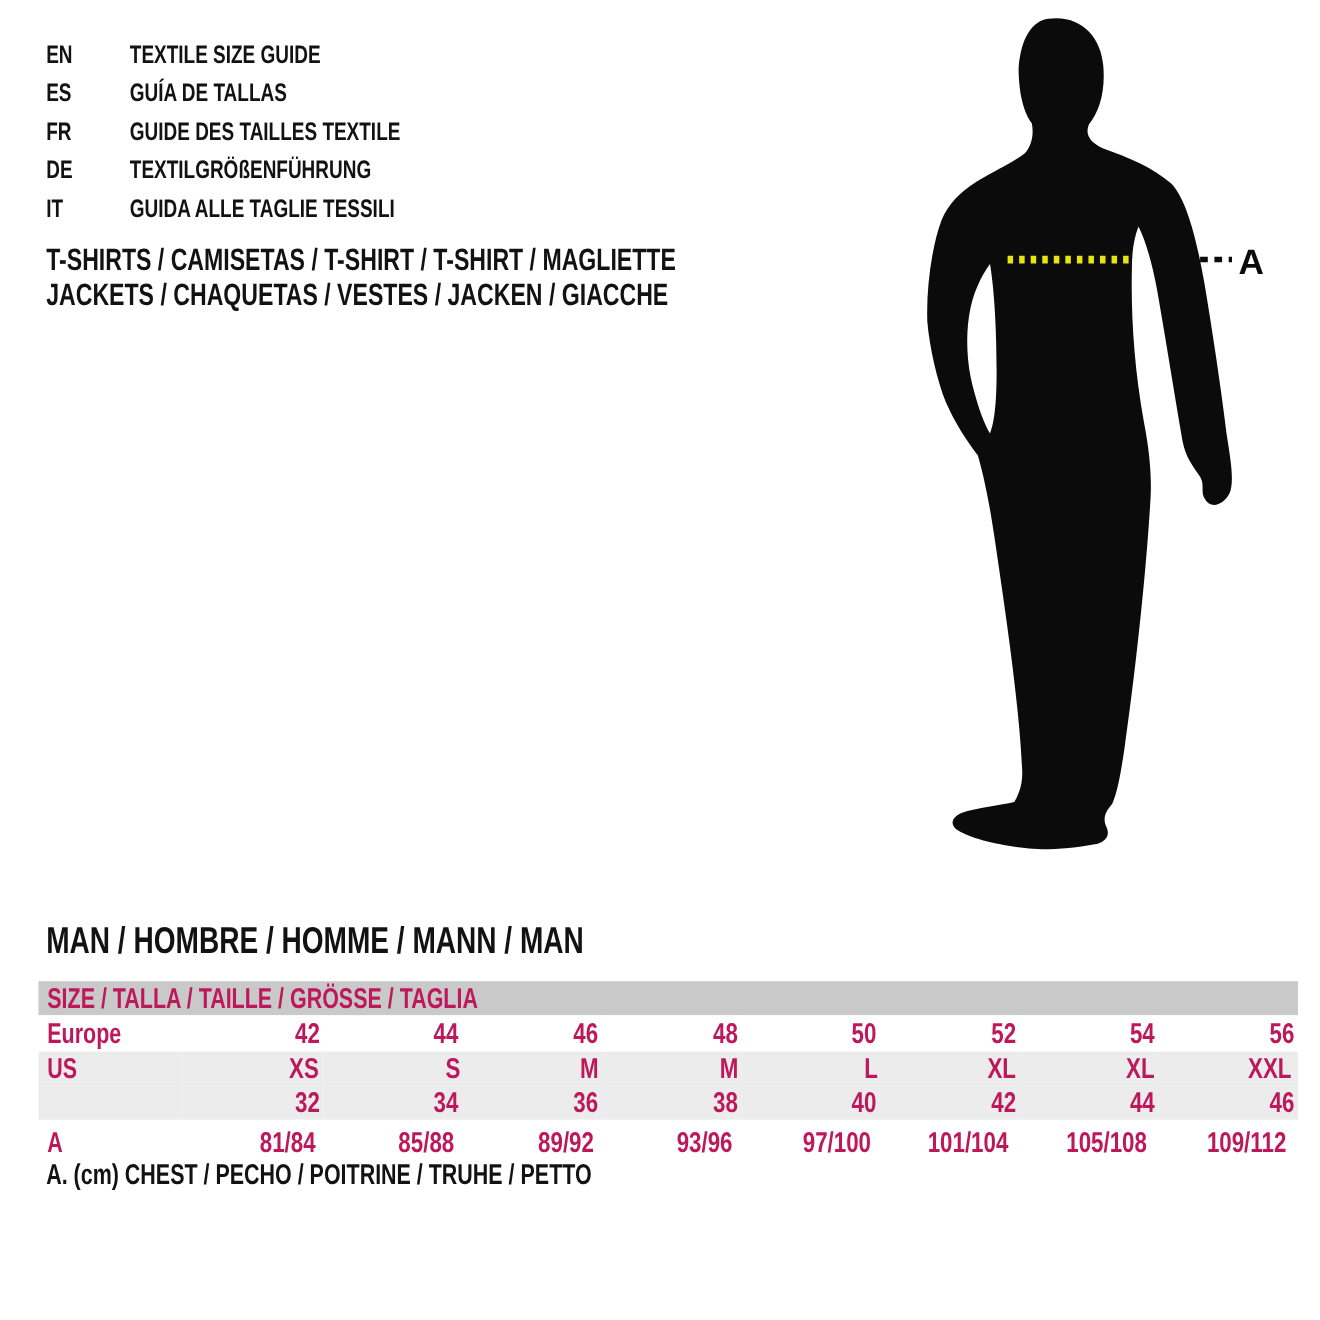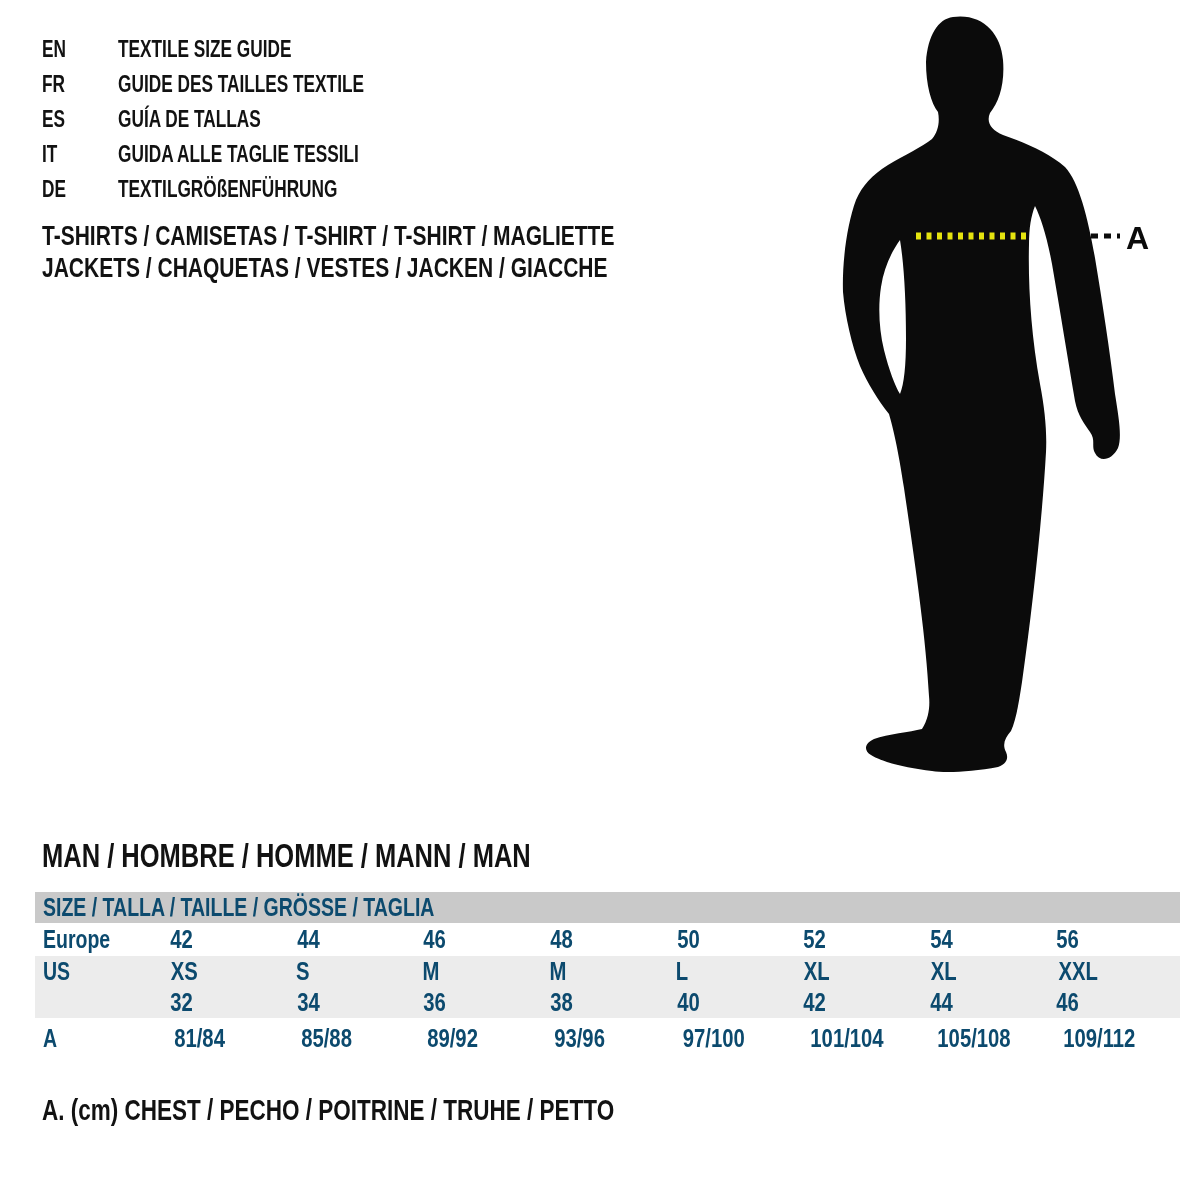--- a/index.html
+++ b/index.html
@@ -76,25 +76,25 @@
   }
   
   table.size-table {
     position: absolute;
     left: 35px;
     top: 892px;
     width: 1145px;
     border-collapse: collapse;
     table-layout: fixed;
     font-size: 26px;
-    color: #0c4a6e;
+    color: #be185d;
   }
   table.size-table td {
     padding: 0;
-    text-align: left;
+    text-align: right;
     vertical-align: middle;
     font-weight: bold;
   }
   table.size-table td.lab {
     text-align: left;
     padding-left: 8px;
   }
   tr.thead td {
     background: #c9c9c9;
     height: 31px;
@@ -102,50 +102,50 @@
     padding-left: 8px;
   }
   tr.r-europe td { background: #ffffff; height: 33px; }
   tr.r-us td     { background: #ececec; height: 31px; margin-top: 34px; }
   tr.r-blank td  { background: #ececec; height: 31px; margin-top: 40px; }
   tr.r-a td      { background: #ffffff; height: 40px; }
   
   .footnote {
     position: absolute;
     left: 42px;
-    top: 1095px;
-    font-size: 30px;
+    top: 1052px;
+    font-size: 26px;
     line-height: 30px;
   }
 </style>
 </head>
 <body>
 
 <div class="canvas">
 
   <div class="lang-block">
     <div class="lang-row">
       <span class="lang-code"><span class="sx">EN</span></span>
       <span class="sx">TEXTILE SIZE GUIDE</span>
     </div>
     <div class="lang-row">
+      <span class="lang-code"><span class="sx">ES</span></span>
+      <span class="sx">GUÍA DE TALLAS</span>
+    </div>
+    <div class="lang-row">
       <span class="lang-code"><span class="sx">FR</span></span>
       <span class="sx">GUIDE DES TAILLES TEXTILE</span>
     </div>
     <div class="lang-row">
-      <span class="lang-code"><span class="sx">ES</span></span>
-      <span class="sx">GUÍA DE TALLAS</span>
+      <span class="lang-code"><span class="sx">DE</span></span>
+      <span class="sx">TEXTILGRÖßENFÜHRUNG</span>
     </div>
     <div class="lang-row">
       <span class="lang-code"><span class="sx">IT</span></span>
       <span class="sx">GUIDA ALLE TAGLIE TESSILI</span>
-    </div>
-    <div class="lang-row">
-      <span class="lang-code"><span class="sx">DE</span></span>
-      <span class="sx">TEXTILGRÖßENFÜHRUNG</span>
     </div>
   </div>
 
   <div class="cat-block">
     <div class="cat-line"><span class="sx">T-SHIRTS / CAMISETAS / T-SHIRT / T-SHIRT / MAGLIETTE</span></div>
     <div class="cat-line"><span class="sx">JACKETS / CHAQUETAS / VESTES / JACKEN / GIACCHE</span></div>
   </div>
 
   <svg class="figure-svg" viewBox="0 0 1200 1200" aria-hidden="true">
     <path fill="#0b0b0b" d="M953 17

